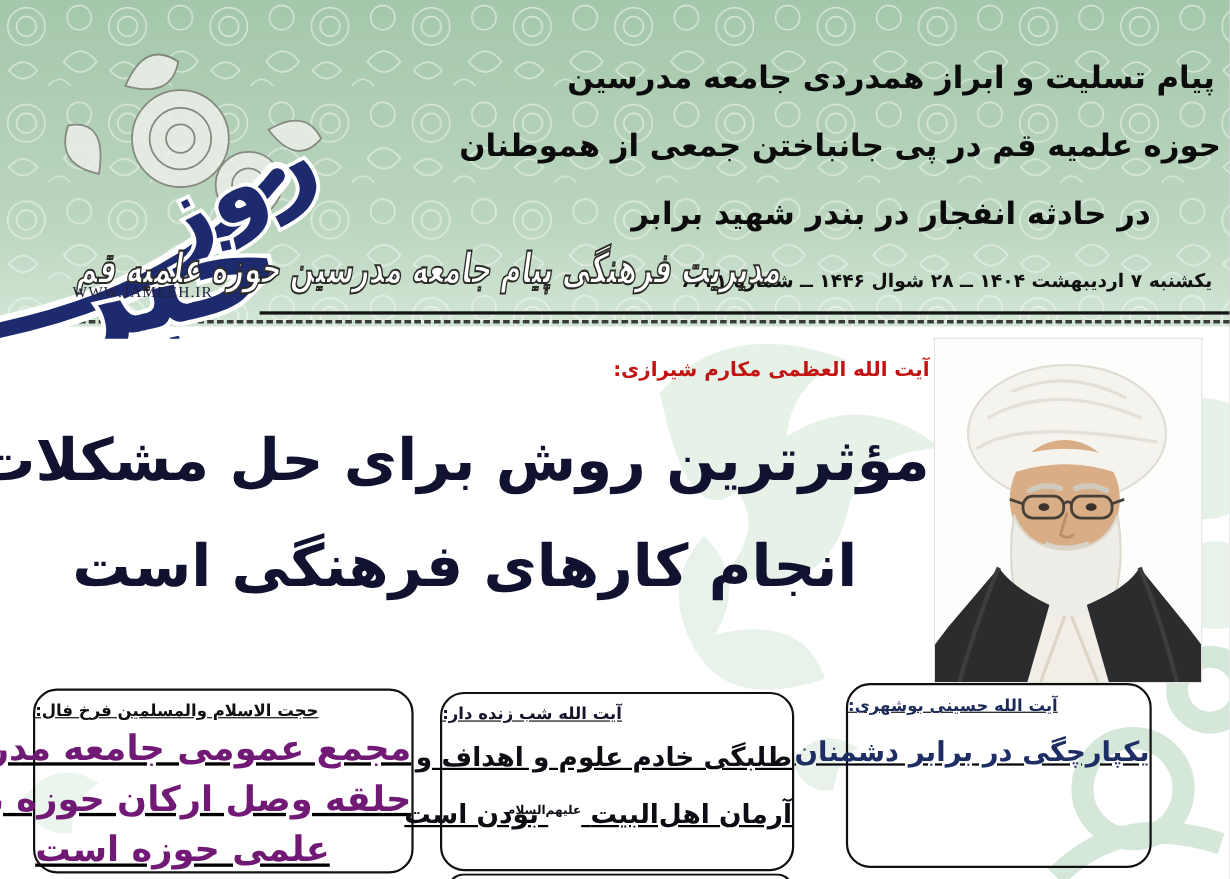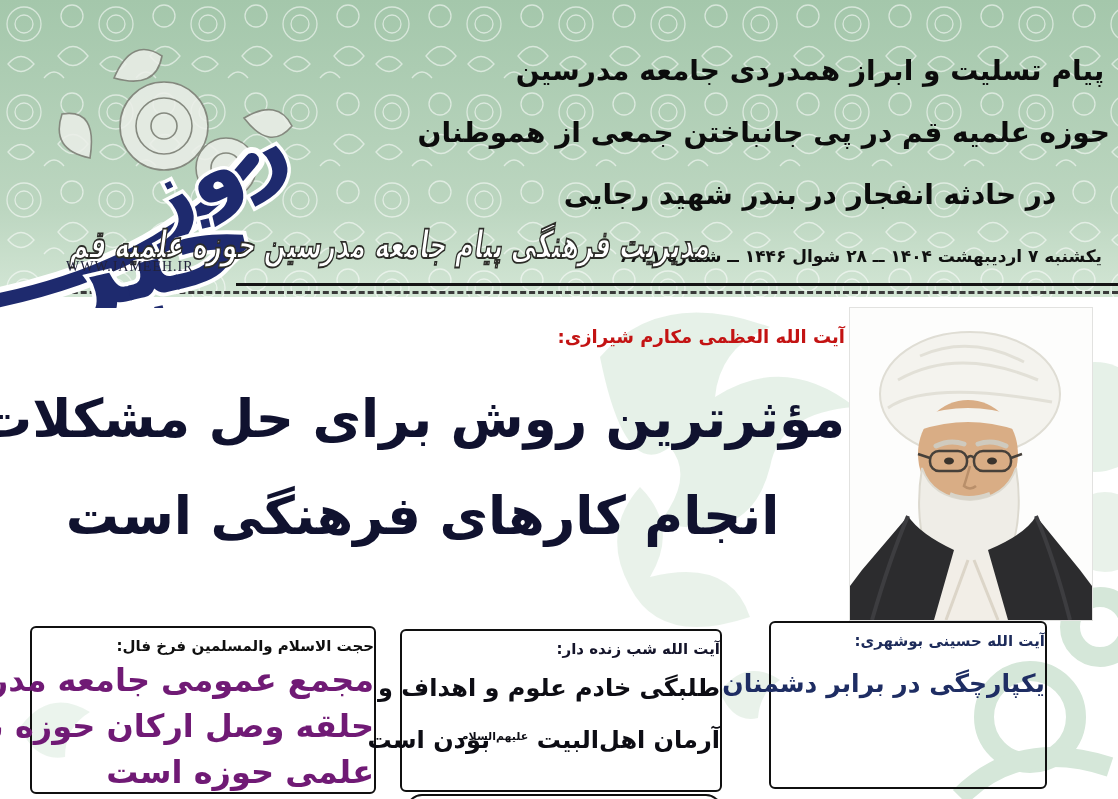--- a/index.html
+++ b/index.html
@@ -51,22 +51,22 @@
     position:absolute;top:370px;left:0;width:845px;z-index:2;
     direction:rtl;text-align:center;
     font-size:53px;font-weight:bold;color:#10122f;line-height:97px;white-space:nowrap;
   }
   .photo{
     position:absolute;top:308px;left:850px;width:242px;height:312px;z-index:2;
     background:#ffffff;box-shadow:0 0 0 1px #e2e2e0;
   }
   
   .qbox{
-    position:absolute;z-index:3;border:2px solid #101010;border-radius:6px;
-    direction:rtl;text-align:right;padding-top:9px;box-sizing:border-box;
+    position:absolute;z-index:3;border:2px solid #101010;border-radius:22px;
+    direction:rtl;text-align:left;padding-top:9px;box-sizing:border-box;text-decoration:underline;
   }
   .qbox .attr{font-size:15px;font-weight:bold;white-space:nowrap;}
   .qbox .body{font-weight:bold;white-space:nowrap;}
   .box-left  {top:626px;left:30px; width:346px;height:168px;}
   .box-left   .attr{color:#101010;}
   .box-left   .body{font-size:32px;line-height:46px;color:#701a75;margin-top:2px;}
   .box-mid   {top:629px;left:400px;width:322px;height:163px;}
   .box-mid    .attr{color:#14142a;}
   .box-mid    .body{font-size:24px;line-height:52px;color:#0d0d14;margin-top:4px;}
   .box-right {top:621px;left:769px;width:278px;height:168px;}
@@ -128,21 +128,21 @@
       <path d="M258,152 Q170,262 -14,296" fill="none" stroke="#1e2a6e" stroke-width="14" stroke-linecap="round"></path>
 
       <text x="300" y="155" font-size="88" font-weight="bold" fill="#1e2a6e" stroke="#ffffff" stroke-width="7" paint-order="stroke" text-anchor="end" transform="rotate(-27 300 155)" font-family="DejaVu Sans, sans-serif" id="logo-top">روز</text>
       <text x="268" y="262" font-size="118" font-weight="bold" fill="#1e2a6e" stroke="#ffffff" stroke-width="8" paint-order="stroke" text-anchor="end" transform="rotate(-13 268 262)" font-family="DejaVu Sans, sans-serif" id="logo-bottom">خبر</text>
     </svg>
   </div>
 
   <div class="top-story">
     <div>پیام تسلیت و ابراز همدردی جامعه مدرسین</div>
     <div>حوزه علمیه قم در پی جانباختن جمعی از هموطنان</div>
-    <div>در حادثه انفجار در بندر شهید رجایی</div>
+    <div>در حادثه انفجار در بندر شهید برابر</div>
   </div>
 
   <div class="date-line">یکشنبه ۷ اردیبهشت ۱۴۰۴ ــ ۲۸ شوال ۱۴۴۶ ــ شماره ۶۶۳۱</div>
 
   <div class="website">WWW.JAMEEH.IR</div>
 
   <div class="calligraphy-strip">مدیریت فرهنگی پیام جامعه مدرسین حوزه علمیه قم</div>
 
   <div class="rule-solid"></div>
   <div class="rule-dashed"></div>

